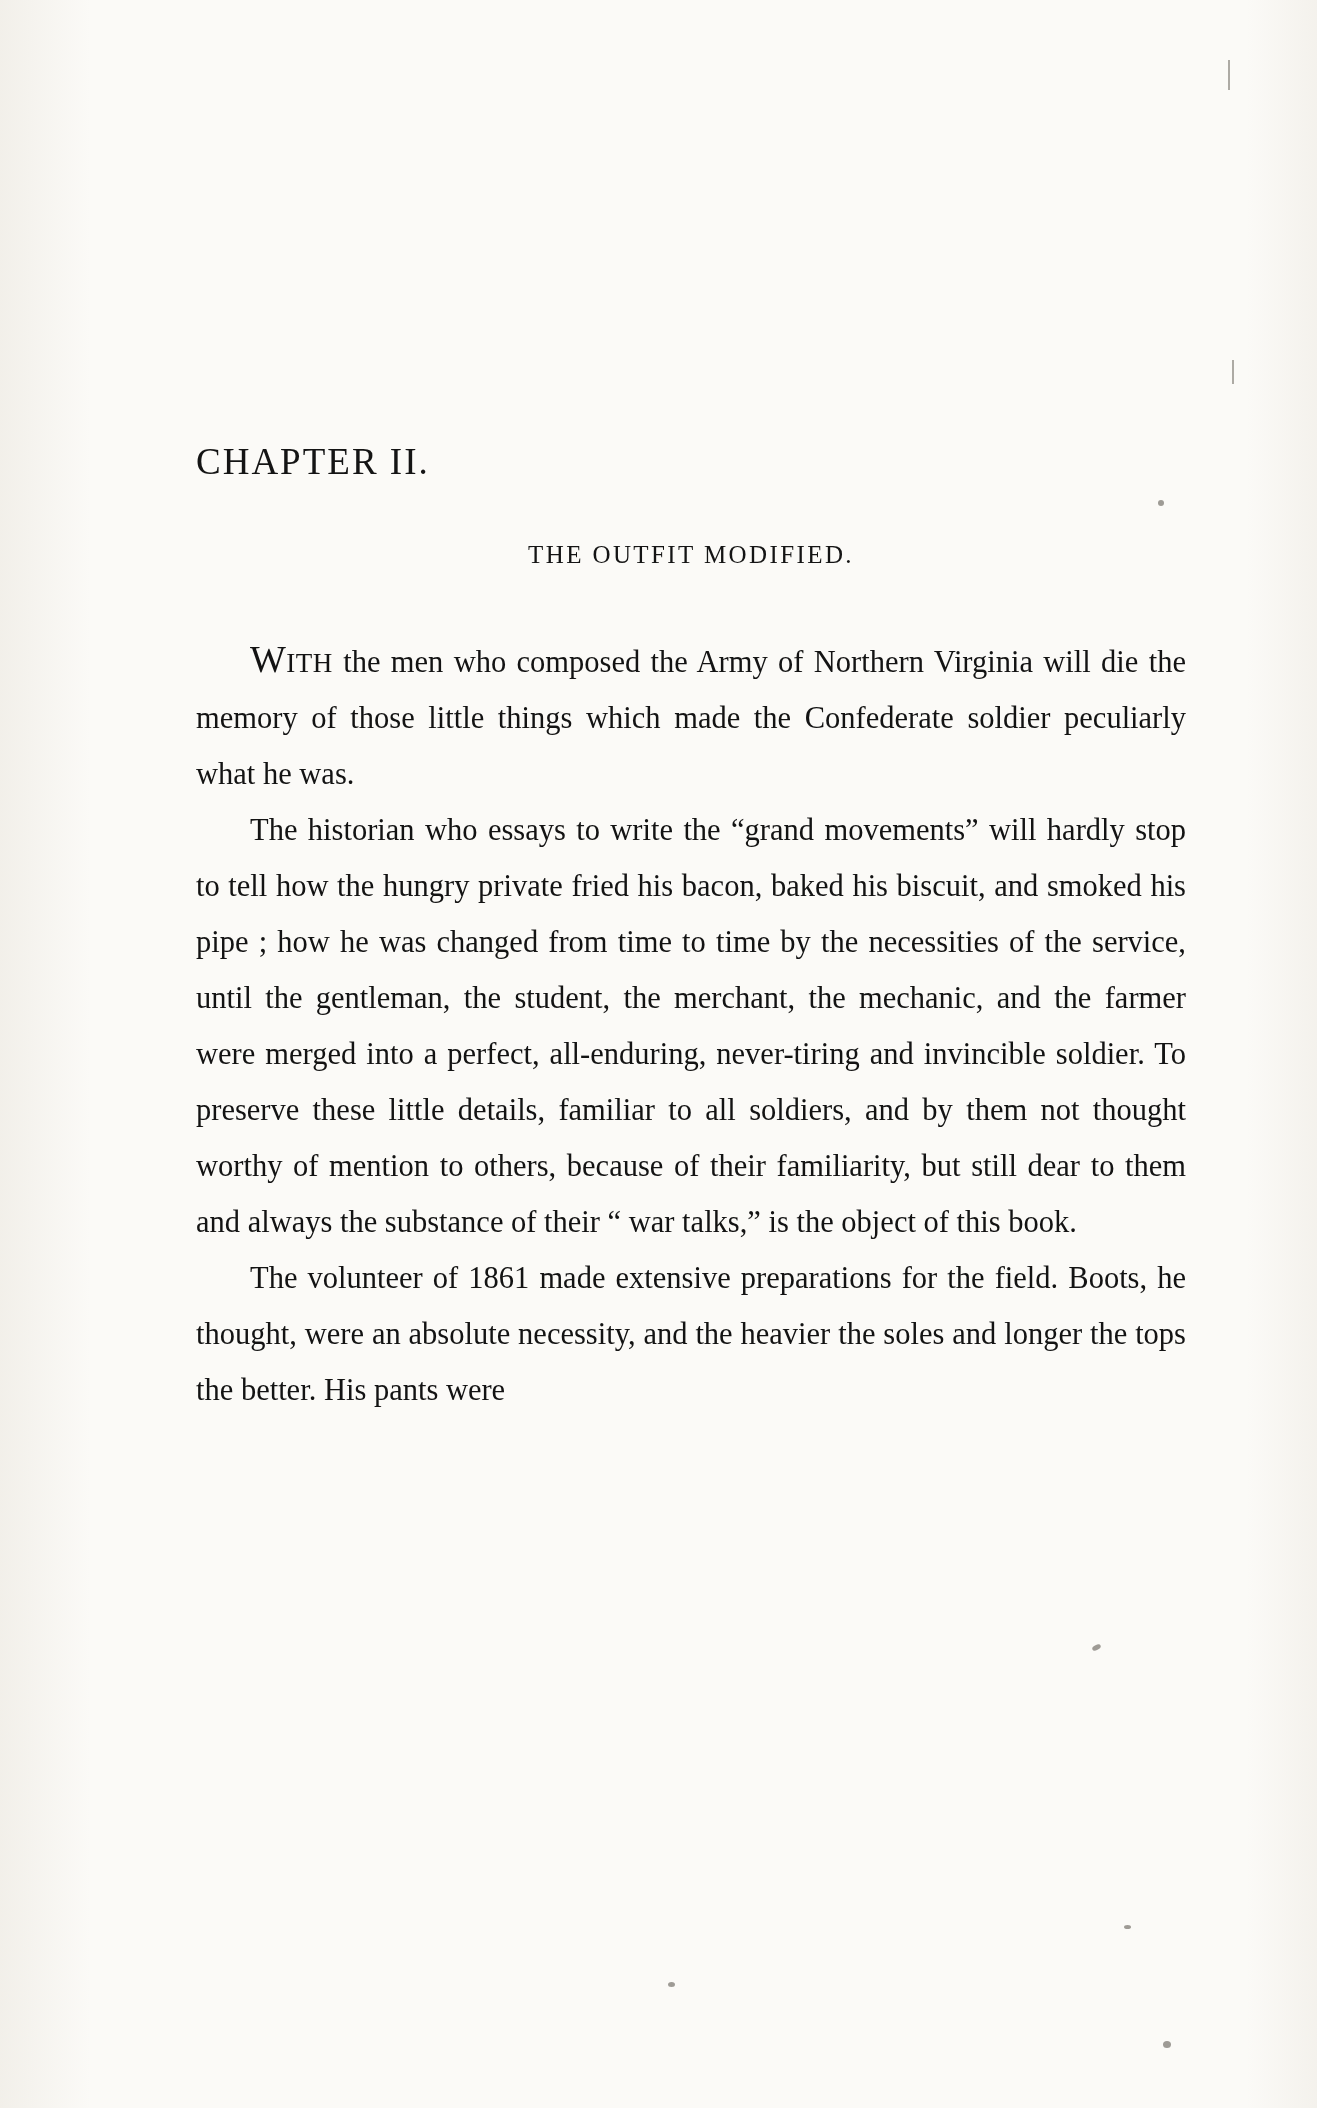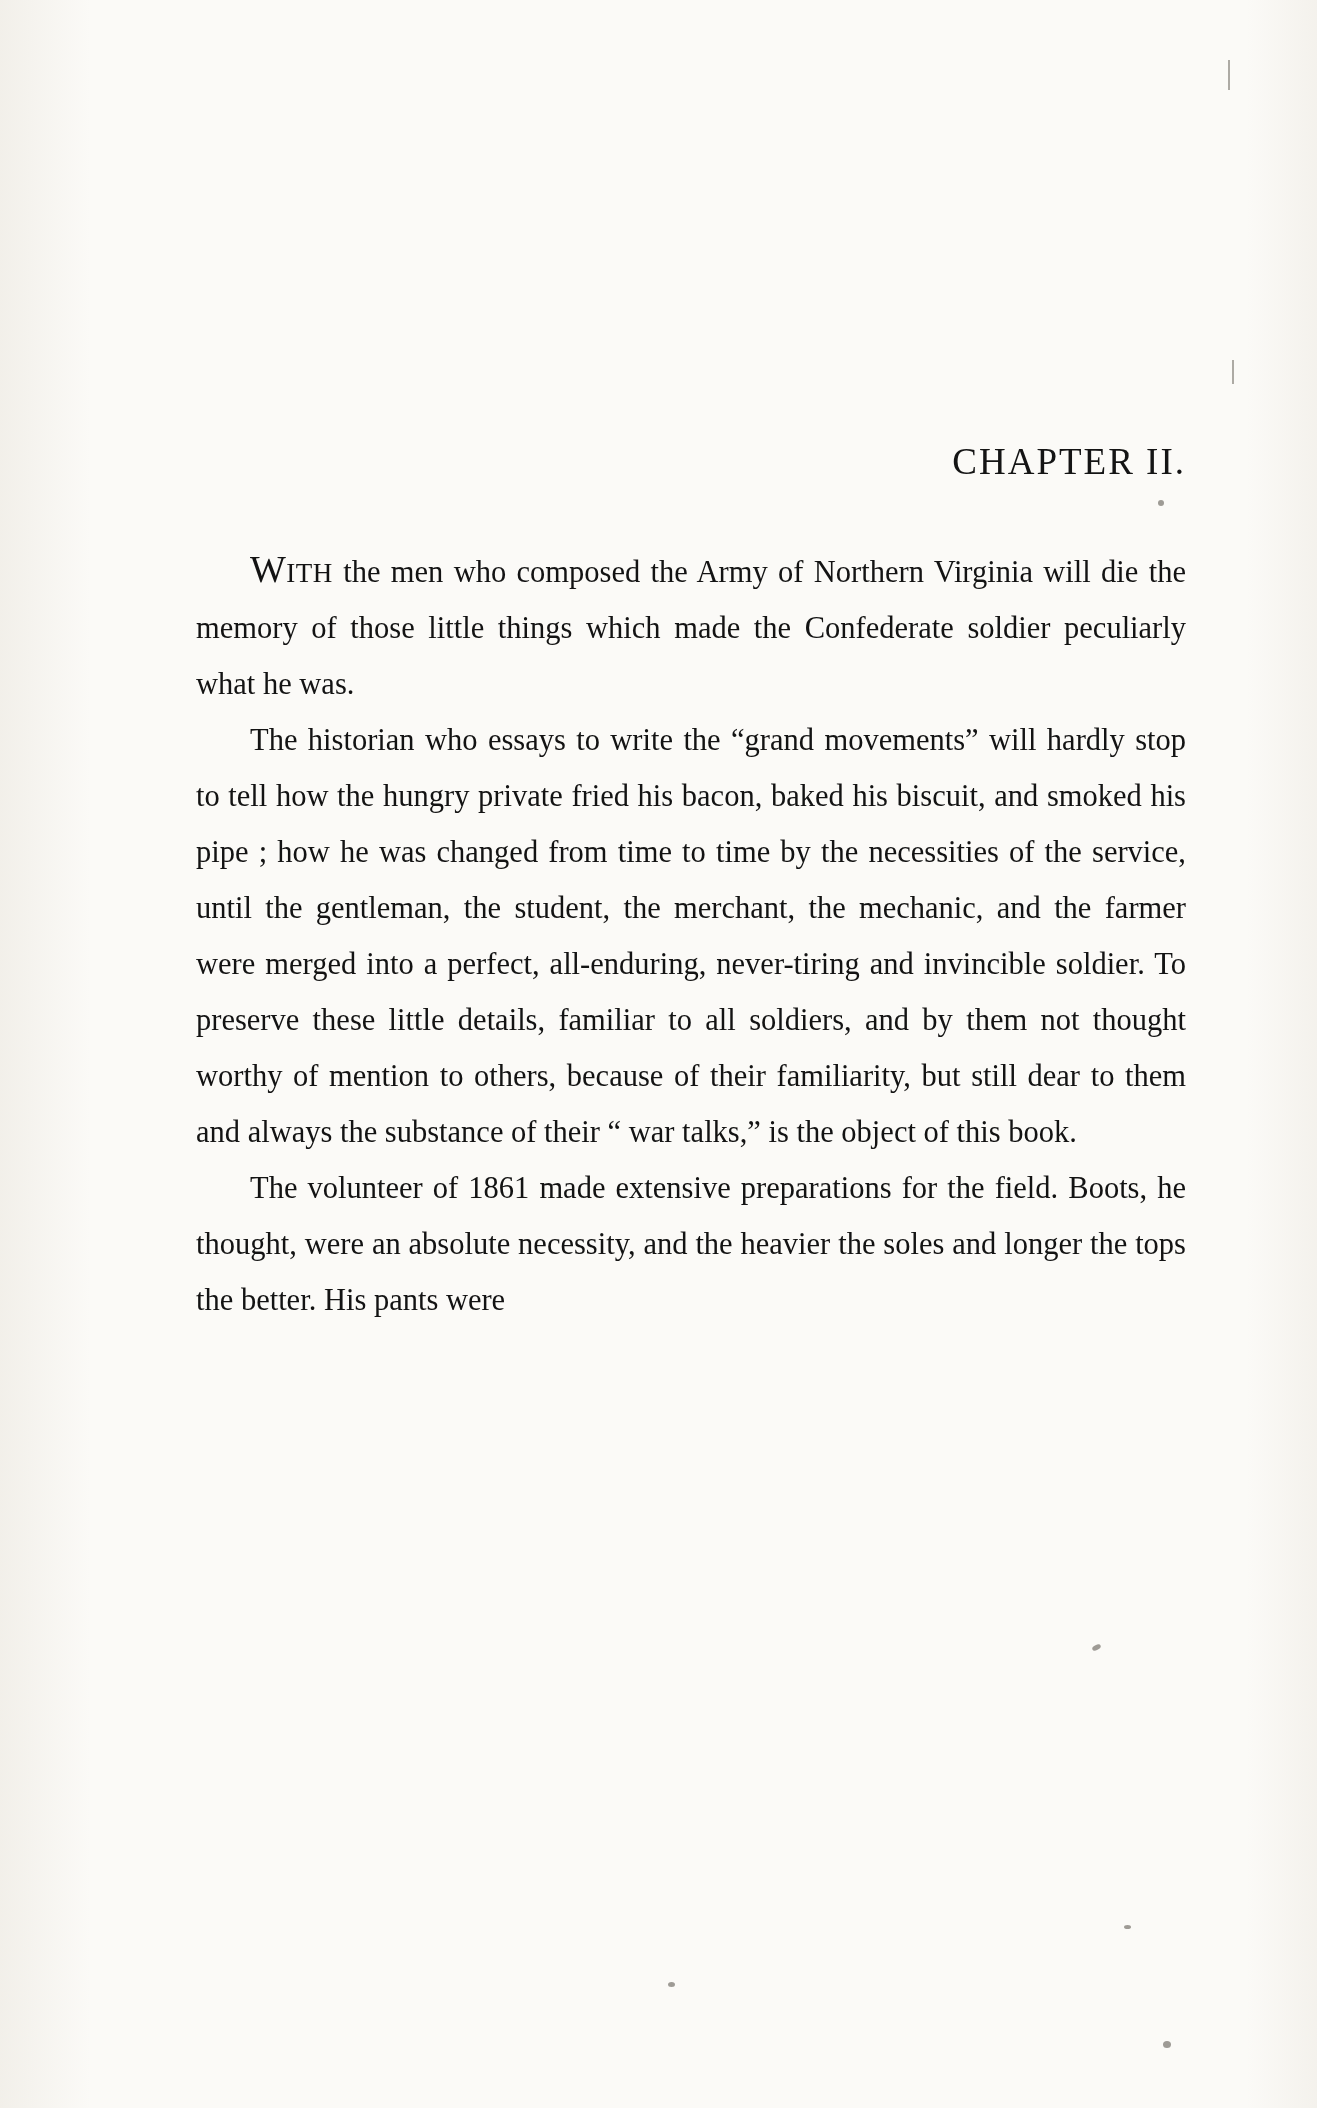--- a/index.html
+++ b/index.html
@@ -42,21 +42,21 @@
   }
 
   .text-block {
     position: absolute;
     left: 196px;
     top: 440px;
     width: 990px;
   }
 
   .chapter-title {
-    text-align: right;
+    text-align: left;
     font-size: 37px;
     letter-spacing: 2.0px;
     margin: 0 0 58px 0;
     font-weight: normal;
     color: #141414;
   }
 
   .section-title {
     text-align: center;
     font-size: 25px;
@@ -111,20 +111,21 @@
 <div class="speck" style="left:1158px; top:500px; width:6px; height:6px;"></div>
 <div class="speck" style="left:1092px; top:1645px; width:9px; height:5px; transform:rotate(-25deg);"></div>
 <div class="speck" style="left:668px; top:1982px; width:7px; height:5px;"></div>
 <div class="speck" style="left:1124px; top:1925px; width:7px; height:4px;"></div>
 <div class="speck" style="left:1163px; top:2041px; width:8px; height:7px;"></div>
 
 <div class="text-block">
 
   <h1 class="chapter-title">CHAPTER II.</h1>
 
+  <h2 class="section-title">THE OUTFIT MODIFIED.</h2>
 
   <p class="body-par">
     <span class="smallcaps-lead">With</span><span> the men who composed the Army of Northern Virginia will die the memory of those little things which made the Confederate soldier peculiarly what he was.</span>
   </p>
 
   <p class="body-par">
     <span>The historian who essays to write the “grand movements” will hardly stop to tell how the hungry private fried his bacon, baked his biscuit, and smoked his pipe ; how he was changed from time to time by the necessities of the service, until the gentleman, the student, the merchant, the mechanic, and the farmer were merged into a perfect, all-enduring, never-tiring and invincible soldier.  To preserve these little details, familiar to all soldiers, and by them not thought worthy of mention to others, because of their familiarity, but still dear to them and always the substance of their “ war talks,” is the object of this book.</span>
   </p>
 
   <p class="body-par">

